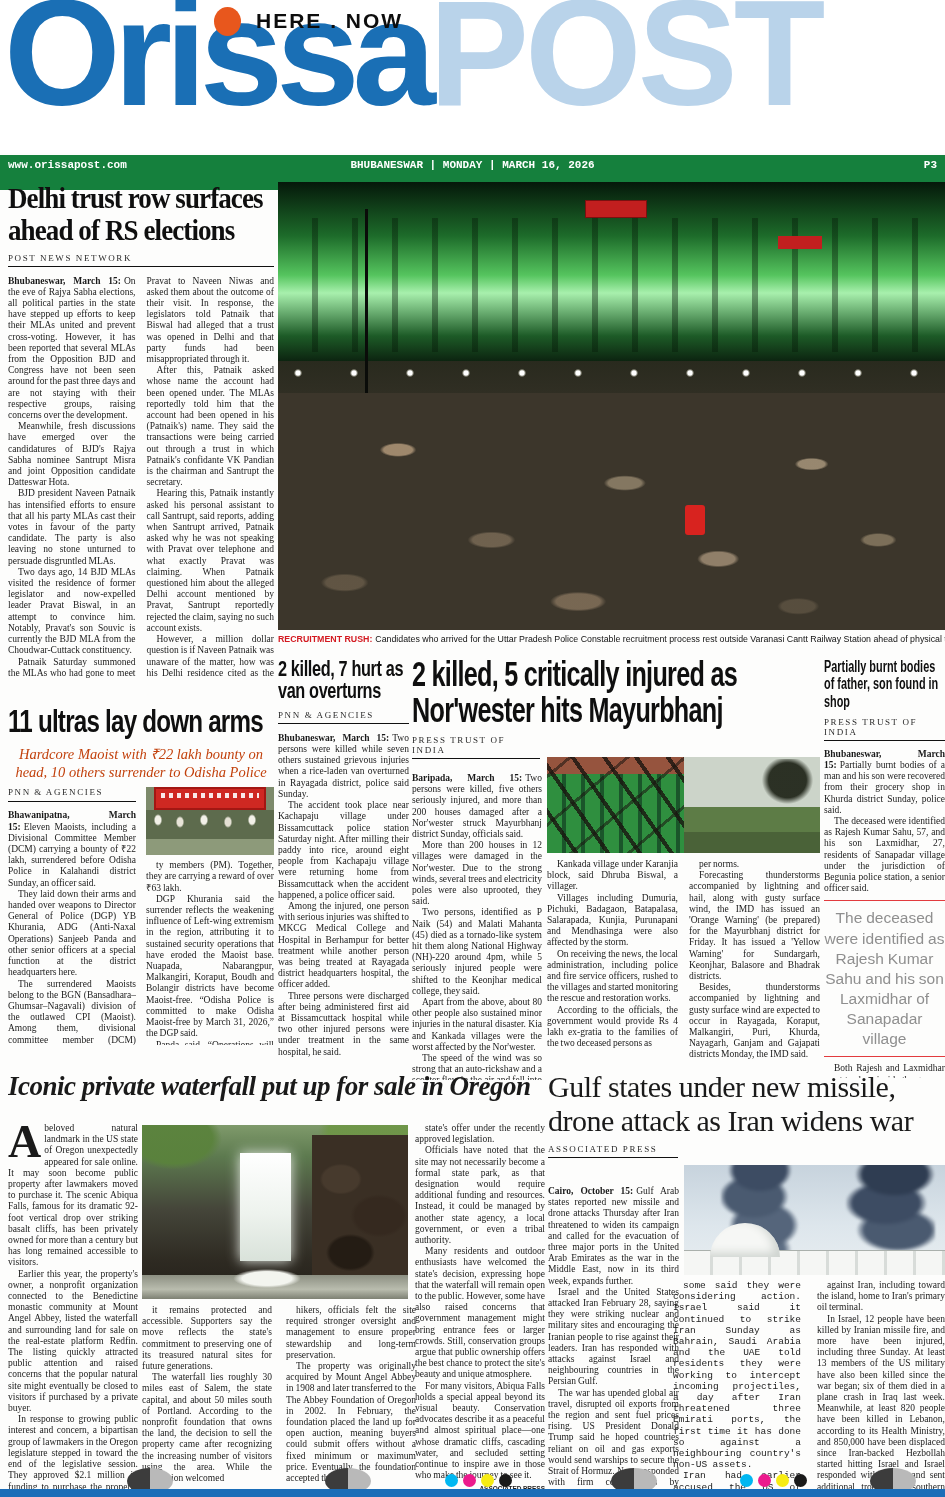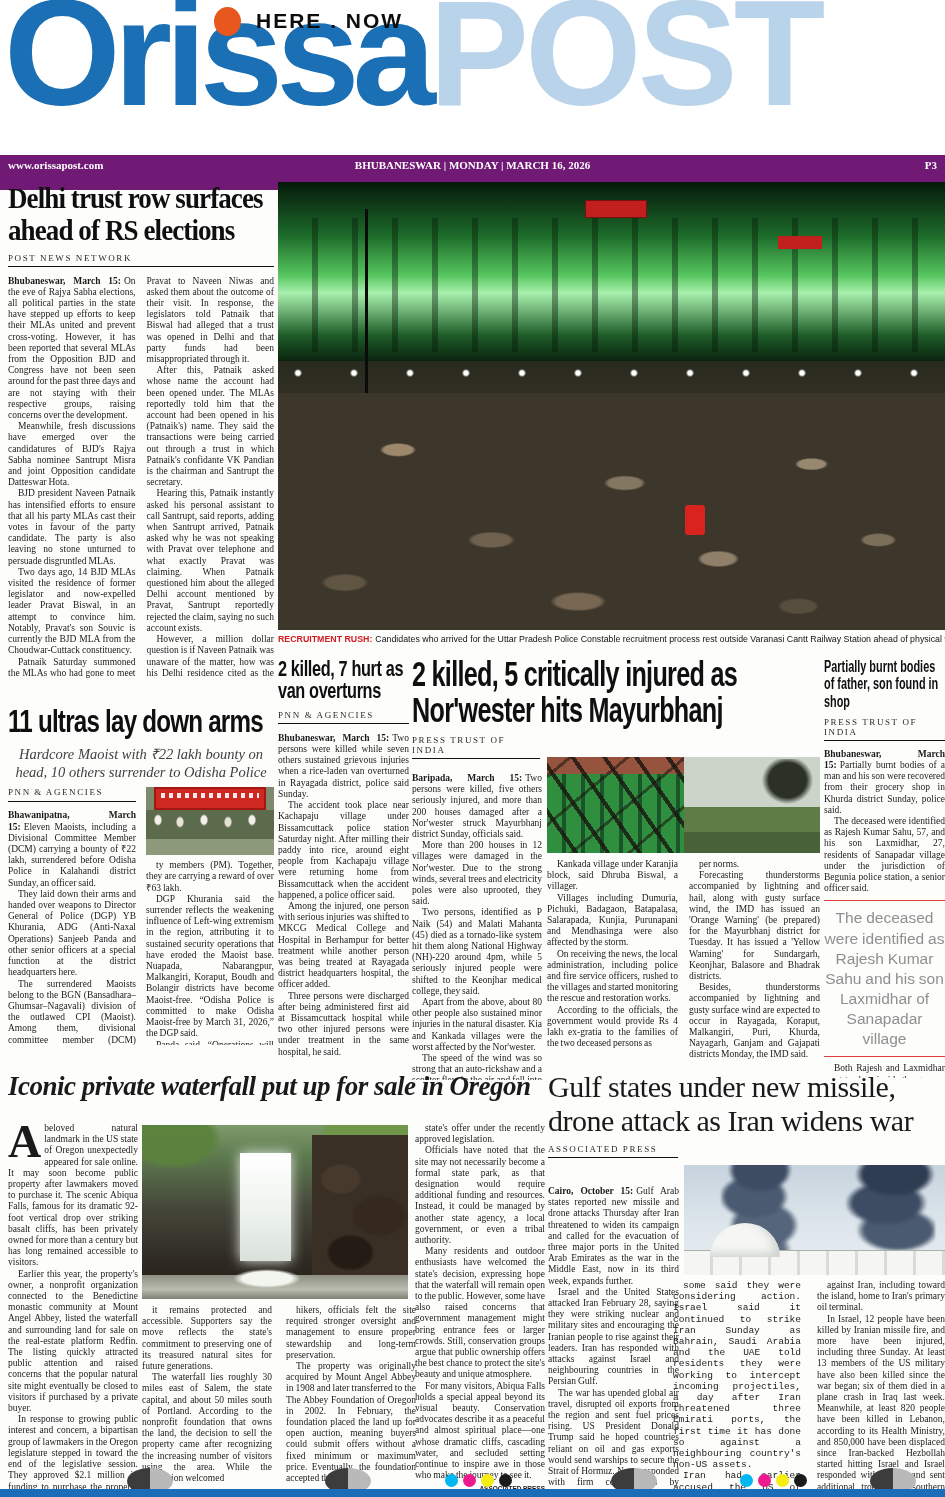--- a/index.html
+++ b/index.html
@@ -7,22 +7,22 @@
         overflow:hidden;font-family:"Liberation Serif",serif;color:#1a1a1a;}
   
   .masthead{position:absolute;left:0;top:0;width:945px;height:153px;background:#fff;}
   .mh-dot{position:absolute;left:214px;top:7px;width:27px;height:29px;border-radius:50%;background:#e8571d;}
   .mh-tagline{position:absolute;left:256px;top:9px;font-family:"Liberation Sans",sans-serif;
         font-weight:bold;font-size:21px;letter-spacing:2px;color:#0d0d0d;}
   .mh-logo{position:absolute;left:4px;top:-22px;white-space:nowrap;line-height:1;
         font-family:"Liberation Sans",sans-serif;font-weight:bold;font-size:150px;letter-spacing:-7px;}
   .mh-logo .lp{color:#1a6fb5;}
   .mh-logo .ls{color:#b9d3ea;letter-spacing:-4px;}
-  .datebar{position:absolute;left:0;top:155px;width:945px;height:35px;background:#701a75;color:#fff;
-        font-family:Liberation Serif, serif;font-weight:bold;font-size:11px;}
+  .datebar{position:absolute;left:0;top:155px;width:945px;height:35px;background:#15803d;color:#fff;
+        font-family:Liberation Mono, monospace;font-weight:bold;font-size:11px;}
   .datebar .db-l{position:absolute;left:8px;top:4px;}
   .datebar .db-c{position:absolute;left:0;right:0;top:4px;text-align:center;}
   .datebar .db-r{position:absolute;right:8px;top:4px;}
   
   .byline{font-size:9px;letter-spacing:1.6px;color:#2b2b2b;border-bottom:1.2px solid #111;
         padding-bottom:3px;margin-top:7px;}
   .body, .colp{font-size:9.5px;line-height:11.2px;text-align:justify;word-spacing:-0.4px;}
   .colp p, .body p{margin:0;text-indent:10px;}
   p.lead{text-indent:0;}
   .lead-label{margin-right:3px;}
@@ -60,21 +60,21 @@
          radial-gradient(30px 12px at 78% 90%,rgba(90,80,64,.9) 0 55%,transparent 70%);
         background-color:#3c362b;}
   .mp-case{position:absolute;left:61%;top:72%;width:20px;height:30px;background:#d8231f;border-radius:3px;}
   .mp-pole{position:absolute;left:13%;top:6%;width:3px;height:46%;background:#0a0c09;}
   .main-caption{position:absolute;left:278px;top:634px;width:667px;height:18px;white-space:nowrap;
         overflow:hidden;font-family:"Liberation Sans",sans-serif;font-size:8.8px;color:#111;}
   .cap-label{color:#d31920;font-weight:bold;margin-right:3px;}
   
   .a2{left:8px;top:706px;width:266px;height:360px;}
   .a2 h2{margin:0;font-size:31px;line-height:1;letter-spacing:-1px;transform:scaleX(.78);width:129%;}
-  .a2 .subhead{font-style:italic;font-size:14.5px;line-height:1.25;text-align:center;margin-top:8px;color:#404040;}
+  .a2 .subhead{font-style:italic;font-size:14.5px;line-height:1.25;text-align:center;margin-top:8px;color:#c2410c;}
   .a2-grid{position:relative;margin-top:6px;height:258px;}
   .a2-left{position:absolute;left:0;top:0;width:128px;height:258px;overflow:hidden;}
   .a2-left .byline{margin-top:0;margin-bottom:8px;}
   .a2-right{position:absolute;left:138px;top:0;width:128px;height:258px;overflow:hidden;}
   .a2-photo{width:128px;height:68px;margin-bottom:5px;position:relative;overflow:hidden;background:#7d8a6b;}
   .a2-banner{position:absolute;left:6%;top:0;width:88%;height:34%;background:#cf2822;
         box-shadow:inset 0 0 0 2px #a31713;}
   .a2-bannertxt{position:absolute;left:12%;top:8%;width:76%;height:8%;
         background:repeating-linear-gradient(90deg,#fff 0 4px,transparent 4px 8px);opacity:.9;}
   .a2-crowd{position:absolute;left:0;top:34%;width:100%;height:42%;
@@ -286,21 +286,21 @@
       </div>
     </div>
     <div class="a4-col2 colp">
         <p>Kankada village under Karanjia block, said Dhruba Biswal, a villager.</p>
         <p>Villages including Dumuria, Pichuki, Badagaon, Batapalasa, Salarapada, Kunjia, Purunapani and Mendhasinga were also affected by the storm.</p>
         <p>On receiving the news, the local administration, including police and fire service officers, rushed to the villages and started monitoring the rescue and restoration works.</p>
         <p>According to the officials, the government would provide Rs 4 lakh ex-gratia to the families of the two deceased persons as</p>
       </div>
     <div class="a4-col3 colp">
         <p>per norms.</p>
-        <p>Forecasting thunderstorms accompanied by lightning and hail, along with gusty surface wind, the IMD has issued an 'Orange Warning' (be prepared) for the Mayurbhanj district for Tuesday. It has issued a 'Yellow Warning' for Sundargarh, Keonjhar, Balasore and Bhadrak districts.</p>
+        <p>Forecasting thunderstorms accompanied by lightning and hail, along with gusty surface wind, the IMD has issued an 'Orange Warning' (be prepared) for the Mayurbhanj district for Friday. It has issued a 'Yellow Warning' for Sundargarh, Keonjhar, Balasore and Bhadrak districts.</p>
         <p>Besides, thunderstorms accompanied by lightning and gusty surface wind are expected to occur in Rayagada, Koraput, Malkangiri, Puri, Khurda, Nayagarh, Ganjam and Gajapati districts Monday, the IMD said.</p>
       </div>
   </section>
 
   <section class="a5">
     <h2 class="hl-sans">Partially burnt bodies of father, son found in shop</h2>
     <div class="byline">PRESS TRUST OF INDIA</div>
     <div class="body">
       <p class="lead"><b class="lead-label">Bhubaneswar, March 15:</b><span>Partially burnt bodies of a man and his son were recovered from their grocery shop in Khurda district Sunday, police said.</span></p>
       <div class="colp">

